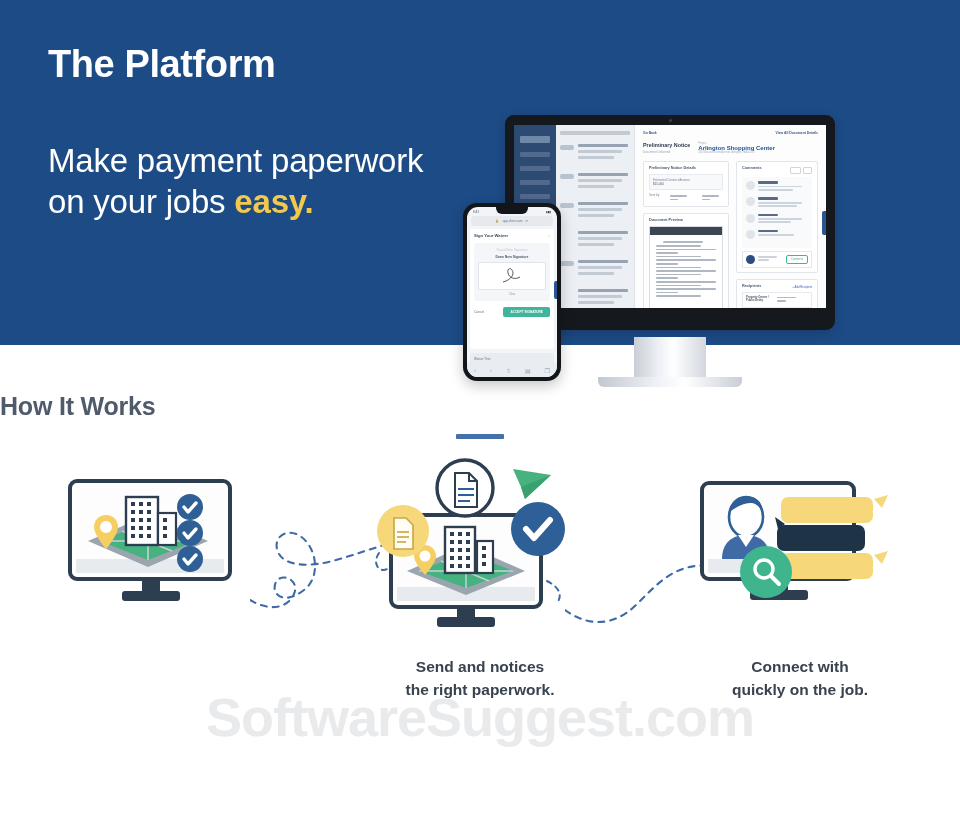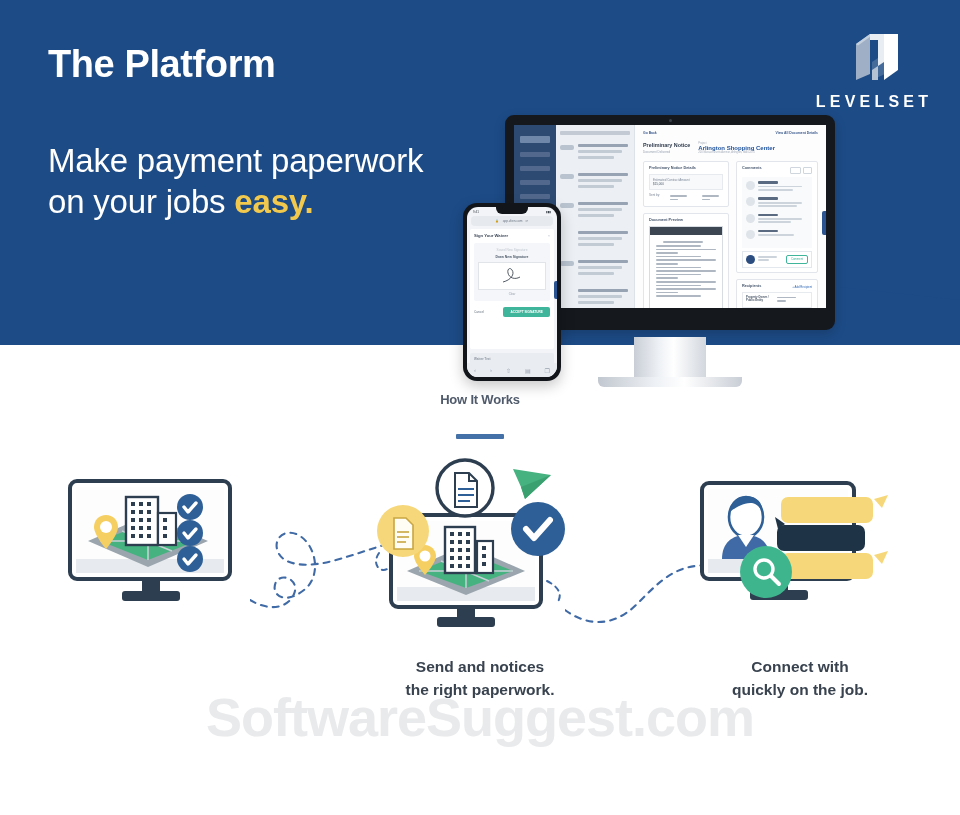--- a/index.html
+++ b/index.html
@@ -123,22 +123,22 @@
   .sig-pad{background:#fff;border:1px solid #e1e5ea;height:26px;margin-top:3px;display:flex;align-items:center;justify-content:center;}
   .sig-clear{font-size:2.8px;color:#97a0ac;margin-top:2px;}
   .ph-actions{display:flex;justify-content:space-between;align-items:center;margin-top:6px;}
   .ph-cancel{font-size:3.2px;color:#6a7480;}
   .ph-accept{background:#3fb59b;color:#fff;font-size:3.2px;font-weight:bold;padding:3px 7px;border-radius:2px;}
   .ph-grey{background:#e9ecf0;margin:4px 3px 0 3px;border-radius:2px;padding:4px;height:44px;}
   .ph-nav{position:absolute;left:0;right:0;bottom:0;height:14px;background:#e9edf2;display:flex;justify-content:space-around;align-items:center;color:#9aa4b0;font-size:6px;}
 
   
   .hiw-title{
-    position:absolute;left:0;right:0;top:392px;text-align:center;z-index:6;
-    color:#4f5a6b;font-size:13px;font-weight:bold;letter-spacing:-0.2px;
+    position:absolute;left:0;right:0;top:392px;z-index:6;
+    color:#4f5a6b;font-size:25px;font-weight:bold;letter-spacing:-0.2px;
   }
   .hiw-rule{
     position:absolute;left:50%;margin-left:-24px;top:434px;width:48px;height:5px;
     background:#4371a8;border-radius:1px;z-index:6;
   }
 
   
   .watermark{
     position:absolute;left:0;right:0;top:686px;text-align:center;z-index:4;
     font-size:54px;font-weight:bold;color:#e9eaec;letter-spacing:-1px;
@@ -172,32 +172,20 @@
 
   <div class="hero-blue"></div>
   <div class="hero-blue-right"></div>
 
   <div class="hero-title">The Platform</div>
   <div class="hero-sub">
     <span>Make payment paperwork</span><br>
     <span>on your jobs </span><span class="accent">easy.</span>
   </div>
 
-  <div class="logo-wrap">
-    <svg class="logo-mark" viewBox="0 0 52 54">
-      <path d="M8 14 L22 4 L22 44 L8 50 Z" fill="#9fb0c6"></path>
-      <path d="M8 14 L22 4 L24 5.4 L10 15.4 Z" fill="#c4d0de"></path>
-      <path d="M24 5 L24 32 L30 28 L30 22 L37 17 L37 44 L24 50 L24 5 Z" fill="#ffffff" opacity="0.18"></path>
-      <path d="M22 4 L36 4 L36 32 L30 36 L30 10 L22 10 Z" fill="#e8edf3"></path>
-      <path d="M36 4 L50 4 L50 40 L36 50 L36 4 Z" fill="#ffffff"></path>
-      <path d="M36 4 L50 4 L50 6 L36 6 Z" fill="#ffffff"></path>
-      <path d="M30 36 L30 50 L24 50 L24 40 Z" fill="#b4c2d4"></path>
-    </svg>
-    <div class="logo-text">LEVELSET</div>
-  </div>
 
   <div class="devices">
 
     <div class="monitor">
       <div class="mon-bezel"></div>
       <div class="mon-cam"></div>
       <div class="mon-screen">
 
         <div class="app-side">
           <div class="brand"></div>

